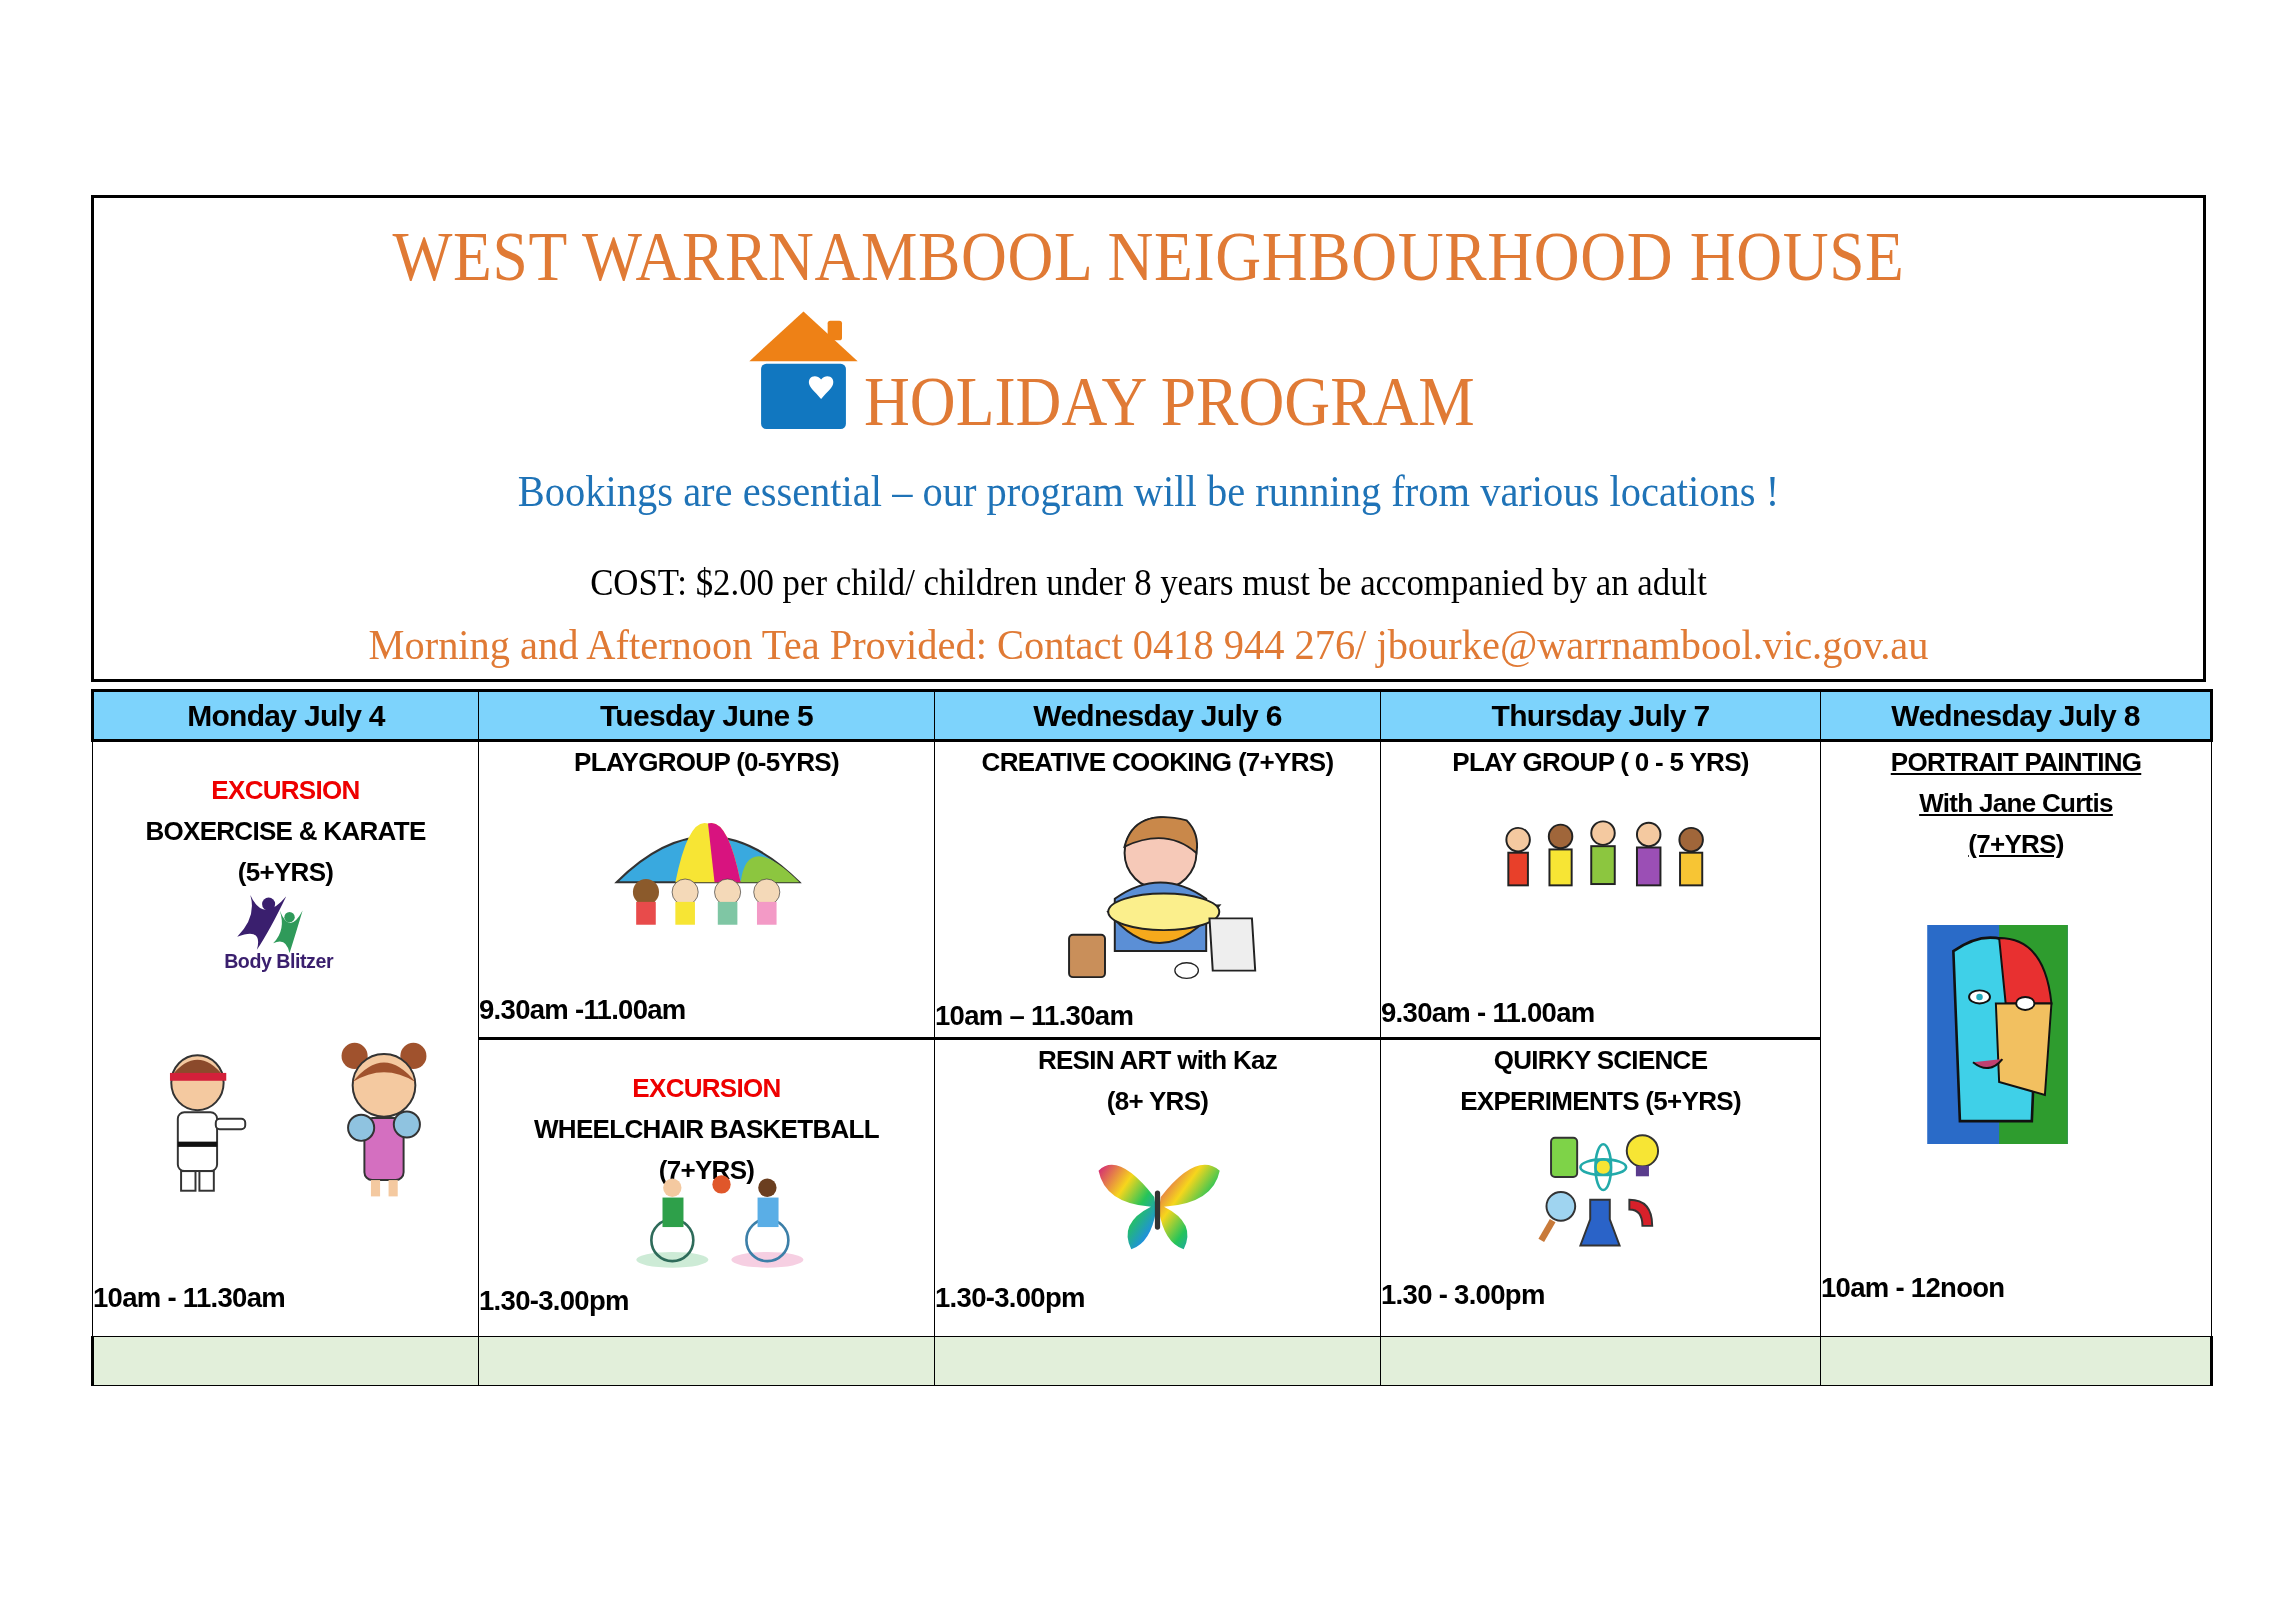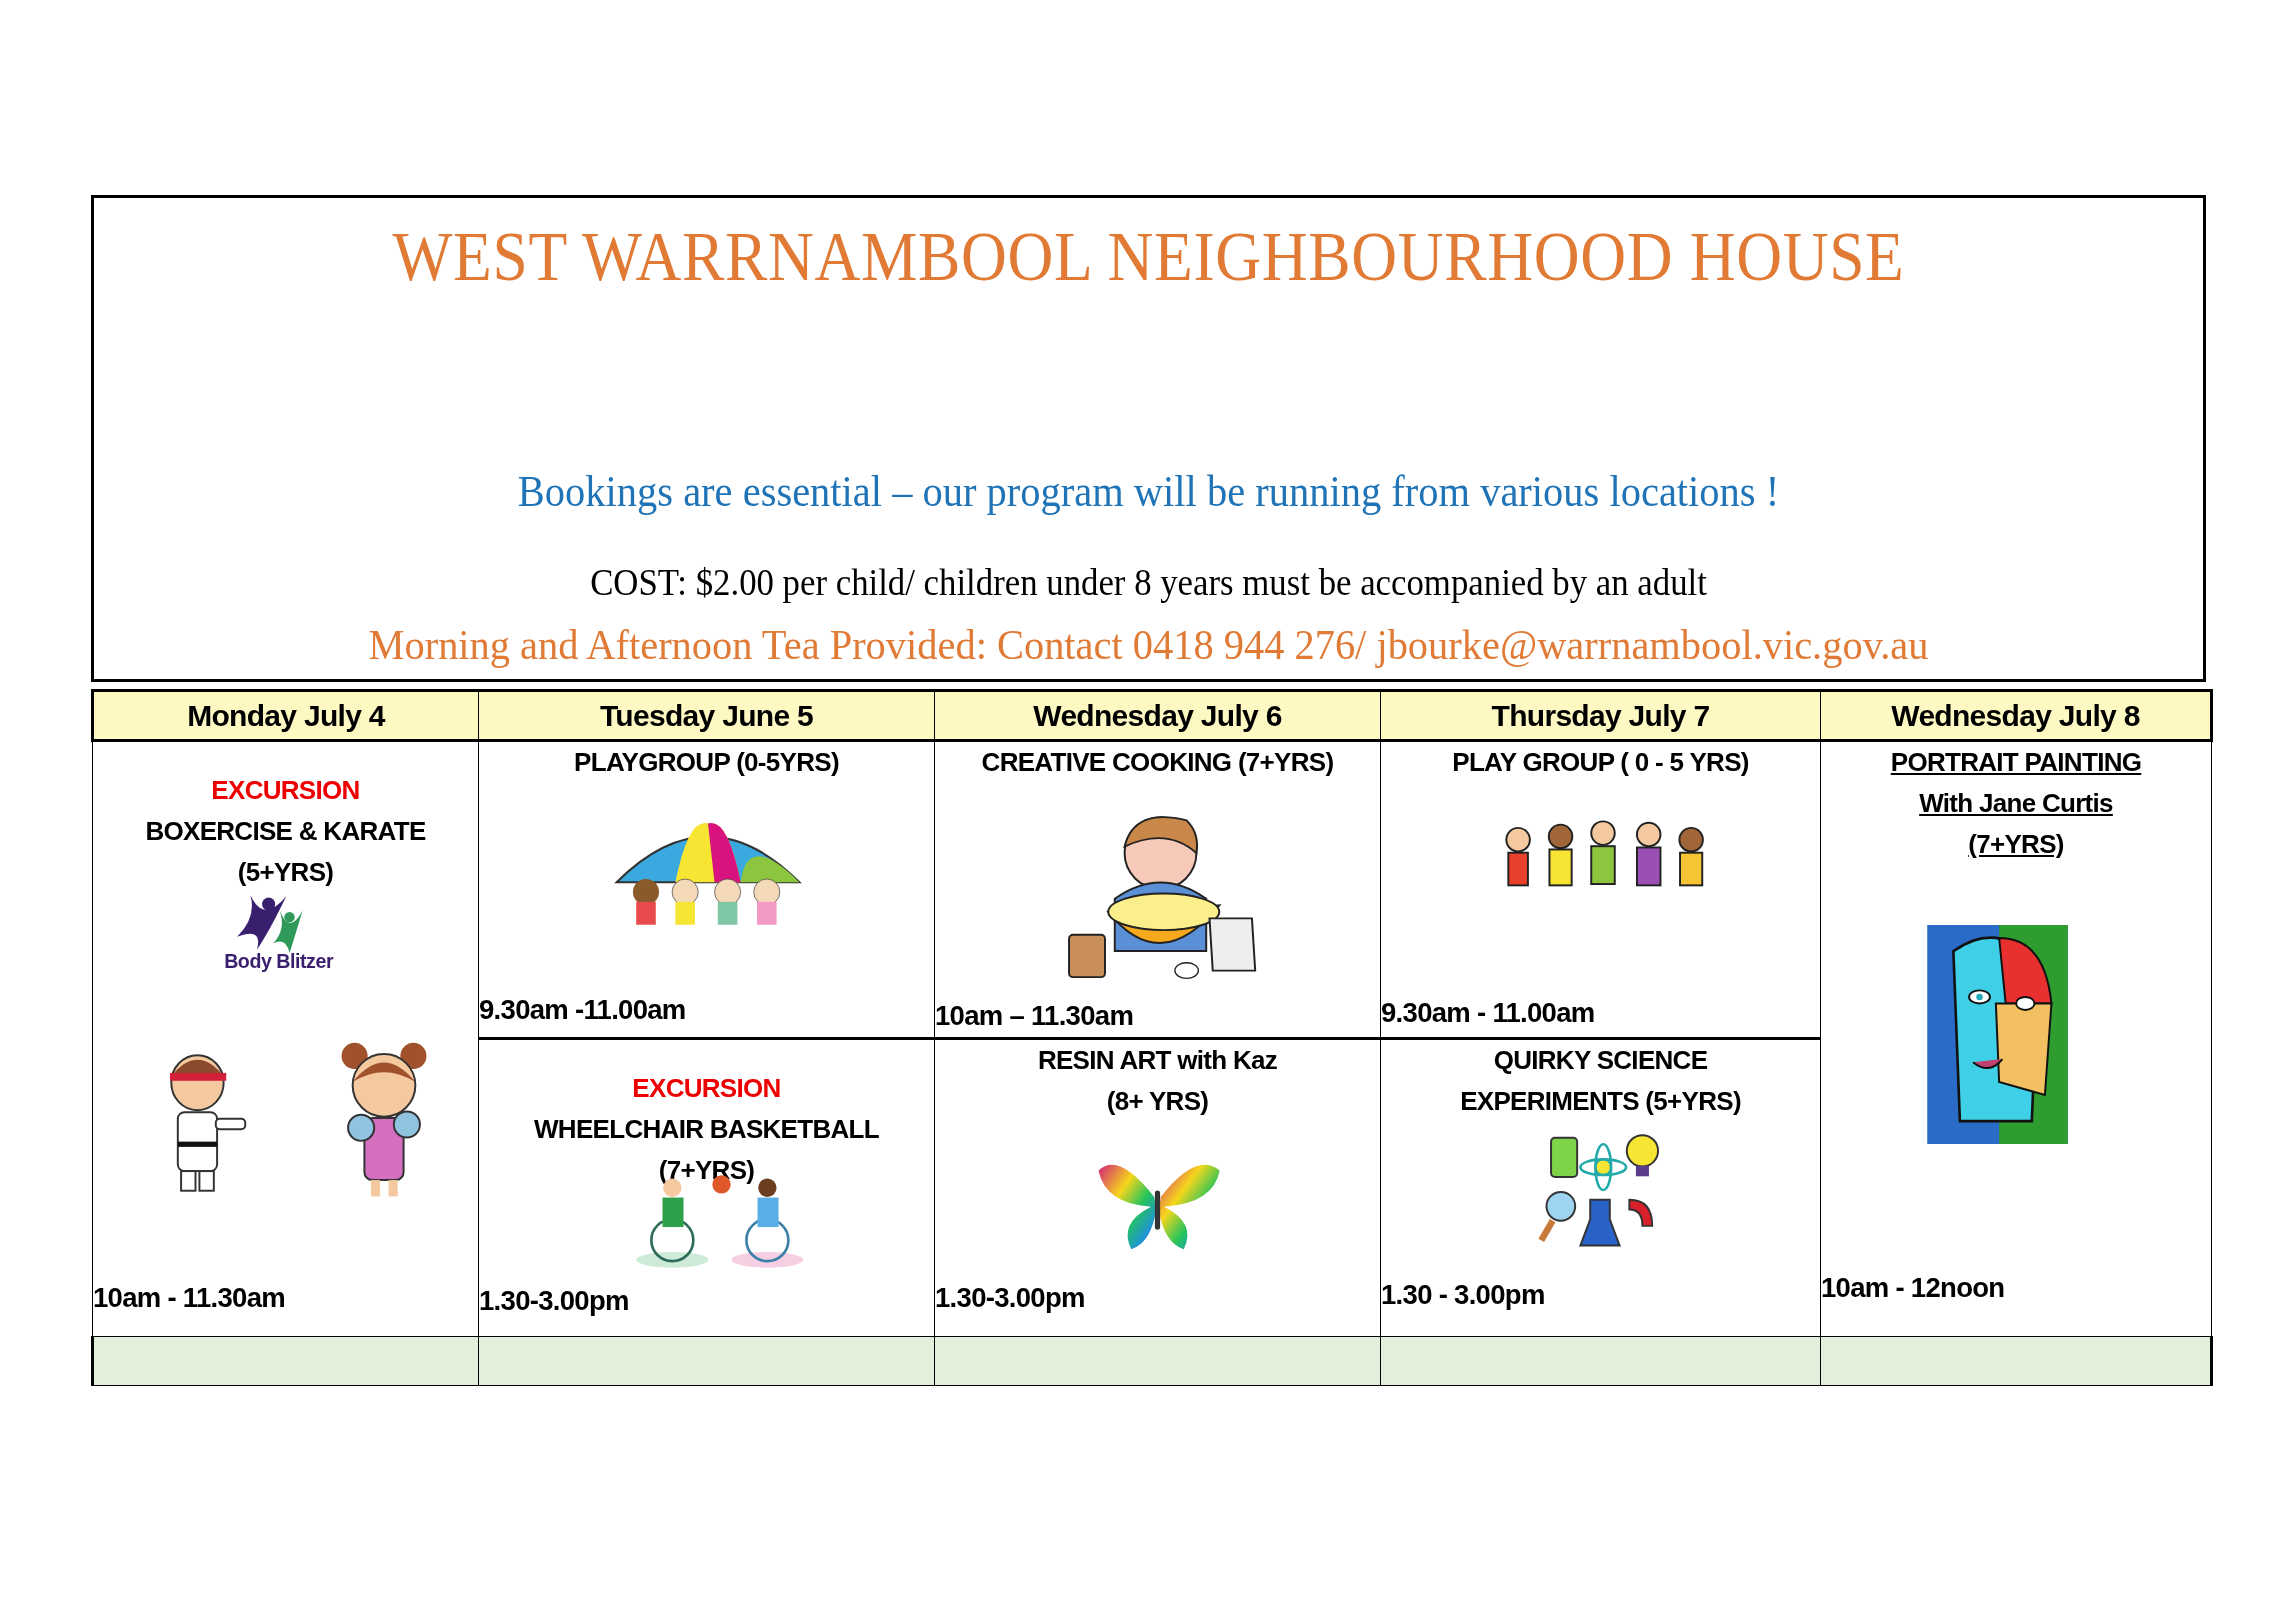--- a/index.html
+++ b/index.html
@@ -41,21 +41,21 @@
 
     table.schedule {
       position: absolute; left: 91px; top: 689px; width: 2119px;
       border-collapse: collapse; table-layout: fixed;
     }
     table.schedule td, table.schedule th {
       border: 1.3px solid #000; text-align: center; vertical-align: top;
       font-family: "Liberation Sans", sans-serif; font-weight: bold;
     }
     table.schedule thead th {
-      background: #fef9c3; height: 50px; font-size: 30px; vertical-align: middle;
+      background: #7dd3fc; height: 50px; font-size: 30px; vertical-align: middle;
       border-top: 3.3px solid #000; border-bottom: 3.3px solid #000;
       letter-spacing: -0.7px;
       margin-top: 11px;
     }
     table.schedule thead th:first-child { border-left: 3.3px solid #000; }
     table.schedule thead th:last-child { border-right: 3.3px solid #000; }
     .cell { position: relative; font-size: 26px; letter-spacing: -0.7px; }
     .line { display: block; line-height: 41px; }
     .red { color: #ee0000; margin-top: 28px; }
     .time { position: absolute; left: 0; right: 0; text-align: left; font-size: 27.5px; }
@@ -66,20 +66,29 @@
     .mid-border { border-top: 3.3px solid #000 !important; }
     td.left-edge { border-left: 3.3px solid #000; }
     td.right-edge { border-right: 3.3px solid #000; text-decoration: underline; }
     .logo-text-1 { font-family: "Liberation Sans", sans-serif; font-weight: bold; font-size: 30px; fill: #3a1f6e; }
   </style>
 </head>
 <body>
 
 <div class="header-box">
   <div class="title">WEST WARRNAMBOOL NEIGHBOURHOOD HOUSE</div>
+  <div class="logo-row">
+    <svg class="logo" viewBox="0 0 170 190">
+      <polygon points="85,4 168,80 2,80" fill="#ee8116"></polygon>
+      <rect x="122" y="18" width="22" height="30" rx="4" fill="#ee8116"></rect>
+      <rect x="20" y="84" width="130" height="100" rx="8" fill="#1177c0"></rect>
+      <path d="M112,108 c-8,-10 -22,-4 -18,8 c2,6 12,14 18,22 c6,-8 16,-16 18,-22 c4,-12 -10,-18 -18,-8 z" fill="#ffffff"></path>
+    </svg>
+    <div class="subtitle">HOLIDAY PROGRAM</div>
+  </div>
   <div class="bookings">Bookings are essential – our program will be running from various locations !</div>
   <div class="cost">COST:  $2.00 per child/ children under 8 years must be accompanied by an adult</div>
   <div class="contact">Morning and Afternoon Tea Provided:  Contact 0418 944 276/ jbourke@warrnambool.vic.gov.au</div>
 </div>
 
 <table class="schedule">
   <colgroup>
     <col style="width:386px">
       <col style="width:456px">
       <col style="width:446px">

